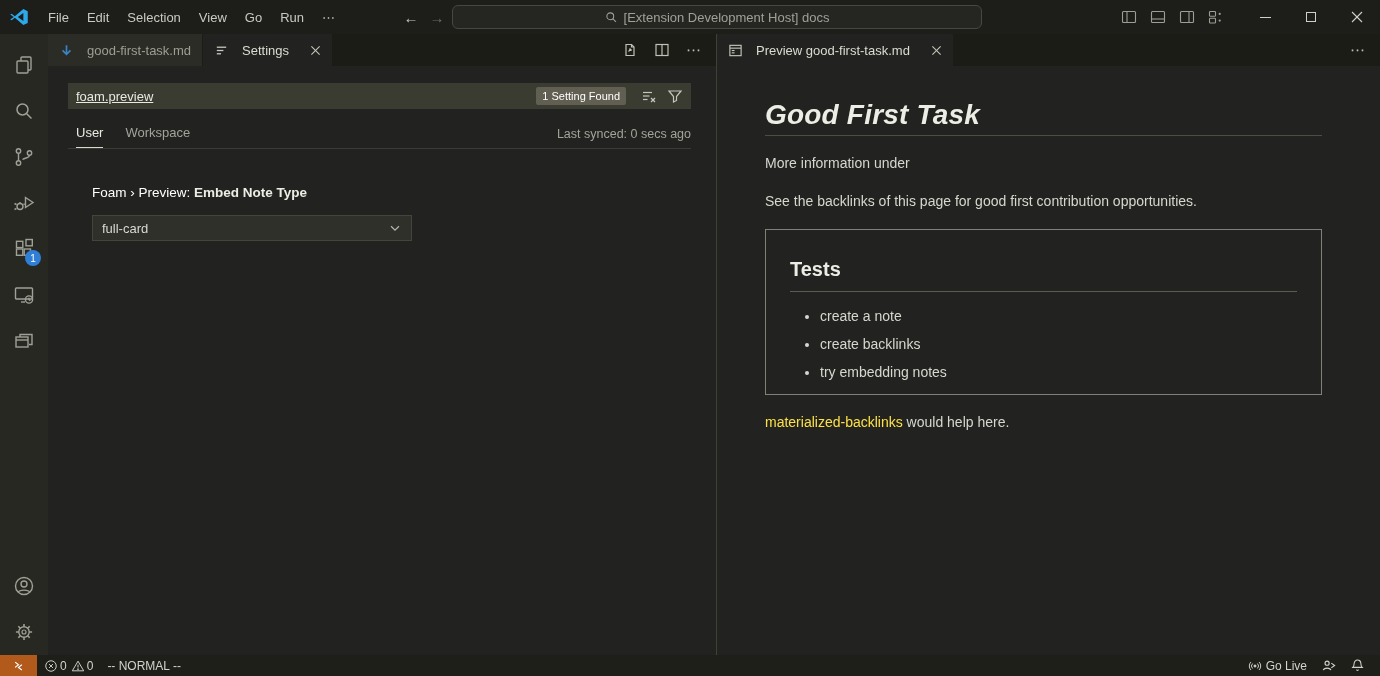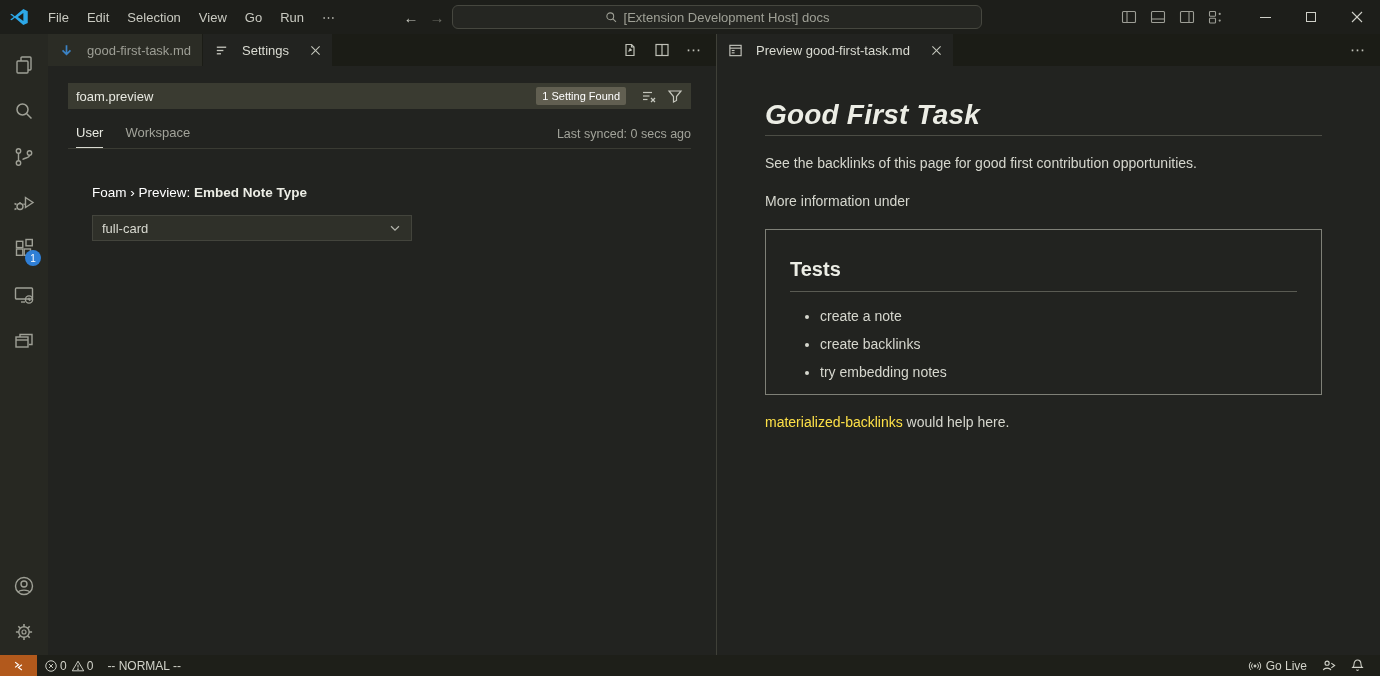--- a/index.html
+++ b/index.html
@@ -38,21 +38,21 @@
   .tab { display:flex; align-items:center; gap:13px; padding:0 11px; background:#2b2c25; color:#9d9e95;
     border-right:1px solid #1b1c16; font-size:13px; white-space:nowrap; }
   .tab.active { background:#222320; color:#dadbd2; }
   .tab .close-x { margin-left:8px; color:#c5c6bd; display:flex; }
   .tab-actions { margin-left:auto; display:flex; align-items:center; gap:16px; padding-right:14px; color:#c0c1b8; }
   .ellipsis-glyph { font-size:15px; letter-spacing:1px; color:#c0c1b8; }
 
   
   .settings-body { padding:17px 25px 0 20px; }
   .settings-search { height:26px; background:#3a3b31; display:flex; align-items:center; padding:0 5px 0 8px; color:#e8e9e1; }
-  .settings-search .query { flex:1; }
+  .settings-search .query { flex:1;text-decoration:underline; }
   .found-badge { background:#615f51; color:#fff; font-size:11px; padding:3px 6px; border-radius:2px; margin-right:8px; white-space:nowrap; }
   .search-action { display:flex; align-items:center; margin-left:4px; color:#c5c6bd; padding:0 3px; }
   .scope-row { display:flex; align-items:flex-end; margin-top:12px; border-bottom:1px solid #3a3b33; padding-left:8px; height:28px; }
   .scope-tab { margin-right:22px; color:#a2a39a; padding-bottom:7px; border-bottom:1px solid transparent; }
   .scope-tab.active { color:#e9eae2; border-bottom-color:#d8d9d0; }
   .last-synced { margin-left:auto; color:#a2a39a; font-size:12.5px; padding-bottom:7px; }
   .setting { margin:36px 0 0 24px; }
   .setting-cat { color:#ffffff; font-size:13.5px;margin-top:16px; }
   .setting-name { color:#eceده; color:#ecede5; font-weight:bold; font-size:13.5px; }
   .select { margin-top:15px; width:320px; height:26px; background:#2f3029; border:1px solid #43443c; color:#d8d9d0;
@@ -311,22 +311,22 @@
             </svg>
           </span>
         </div>
         <div class="tab-actions">
           <span class="ellipsis-glyph">⋯</span>
         </div>
       </div>
 
       <div class="preview-body">
         <h1>Good First Task</h1>
+        <p>More information under</p>
         <p>See the backlinks of this page for good first contribution opportunities.</p>
-        <p>More information under</p>
         <div class="tests-box">
           <h2>Tests</h2>
           <ul>
             <li>create a note</li>
             <li>create backlinks</li>
             <li>try embedding notes</li>
           </ul>
         </div>
         <p>
           <span class="md-link">materialized-backlinks</span><span> would help here.</span>

